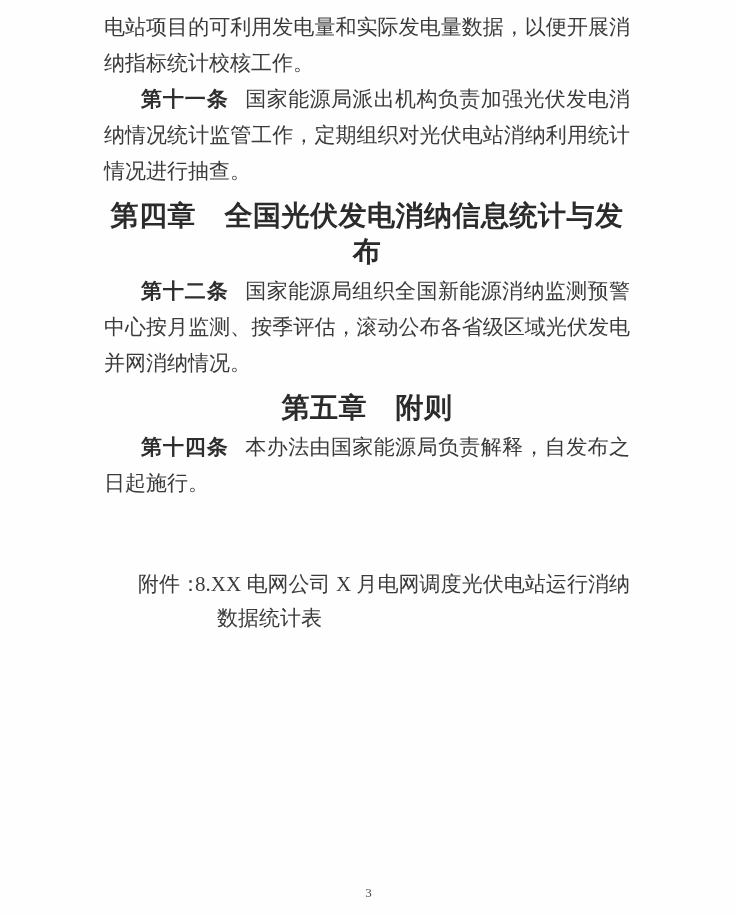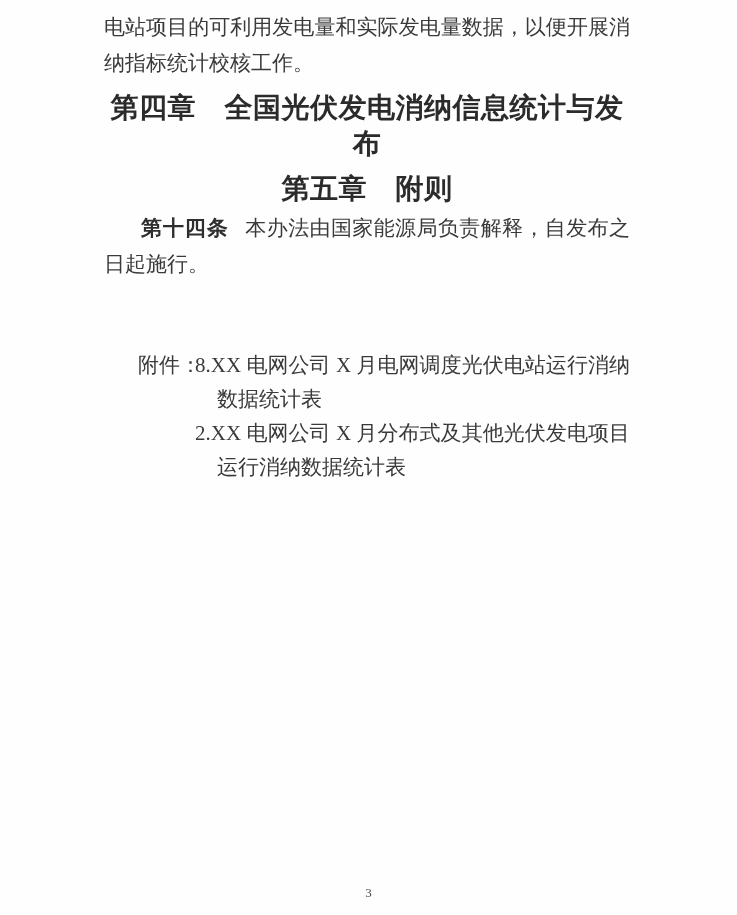--- a/index.html
+++ b/index.html
@@ -78,32 +78,33 @@
     letter-spacing: 0;
   }
 </style>
 </head>
 <body>
 
 <div class="page">
 
   <p class="para">电站项目的可利用发电量和实际发电量数据，以便开展消纳指标统计校核工作。</p>
 
+  <p class="para first-indent"><span class="article-num">第十一条</span><span>国家能源局派出机构负责加强光伏发电消纳情况统计监管工作，定期组织对光伏电站消纳利用统计情况进行抽查。</span></p>
 
   <h2 class="chapter-heading">第四章　全国光伏发电消纳信息统计与发布</h2>
 
+  <p class="para first-indent"><span class="article-num">第十二条</span><span>国家能源局组织全国新能源消纳监测预警中心按月监测、按季评估，滚动公布各省级区域光伏发电并网消纳情况。</span></p>
 
 
   <h2 class="chapter-heading">第五章　附则</h2>
 
   <p class="para first-indent"><span class="article-num">第十四条</span><span>本办法由国家能源局负责解释，自发布之日起施行。</span></p>
 
   <div class="attachments">
     <span class="attach-label">附件：</span>
     <div class="attach-items">
       <div class="attach-item">8.XX 电网公司 X 月电网调度光伏电站运行消纳数据统计表</div>
-      <div class="attach-item">2.XX 电网公司 X 月分布式及其他光伏发电项目运行消纳数据统计表</div>
     </div>
   </div>
 
   <div class="page-number">3</div>
 
 </div>
 
 </body></html>

